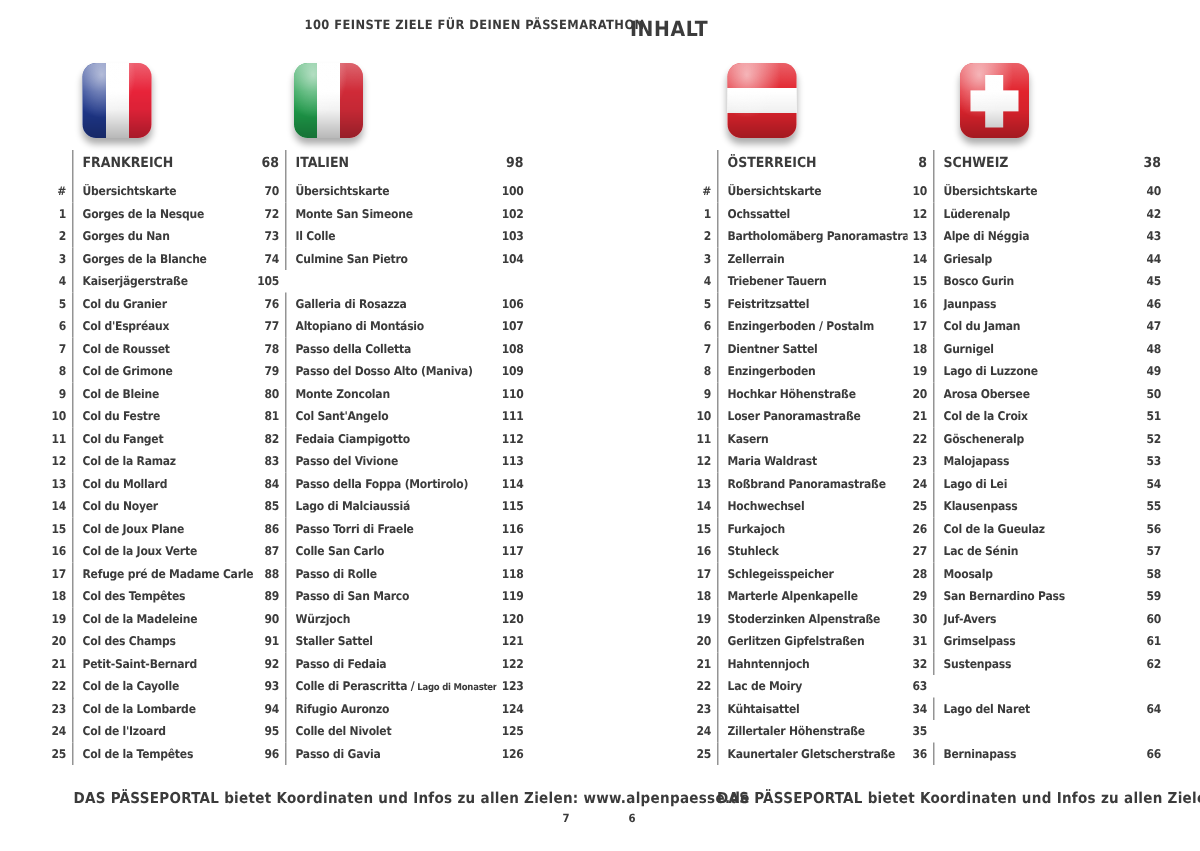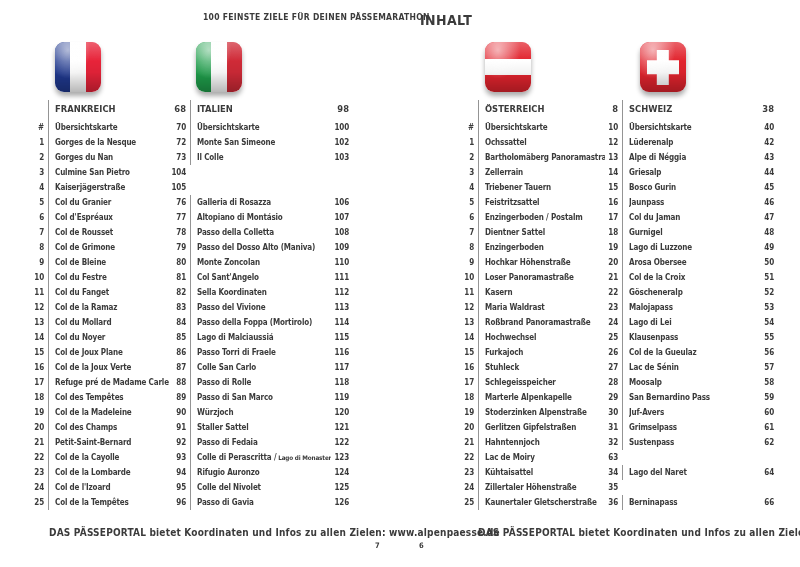--- a/index.html
+++ b/index.html
@@ -122,20 +122,24 @@
           <span class="pg">73</span>
         </div>
         <div class="cell-col">
           <span class="nm">Il Colle</span>
           <span class="pg">103</span>
         </div>
       </div>
       <div class="trow">
         <div class="cell-num">3</div>
         <div class="cell-col">
+          <span class="nm">Gorges de la Blanche</span>
+          <span class="pg">74</span>
+        </div>
+        <div class="cell-col">
           <span class="nm">Culmine San Pietro</span>
           <span class="pg">104</span>
         </div>
       </div>
       <div class="trow">
         <div class="cell-num">4</div>
         <div class="cell-col">
           <span class="nm">Kaiserjägerstraße</span>
           <span class="pg">105</span>
         </div>
@@ -206,21 +210,21 @@
           <span class="pg">111</span>
         </div>
       </div>
       <div class="trow">
         <div class="cell-num">11</div>
         <div class="cell-col">
           <span class="nm">Col du Fanget</span>
           <span class="pg">82</span>
         </div>
         <div class="cell-col">
-          <span class="nm">Sella Koordinaten</span>
+          <span class="nm">Fedaia Ciampigotto</span>
           <span class="pg">112</span>
         </div>
       </div>
       <div class="trow">
         <div class="cell-num">12</div>
         <div class="cell-col">
           <span class="nm">Col de la Ramaz</span>
           <span class="pg">83</span>
         </div>
         <div class="cell-col">

